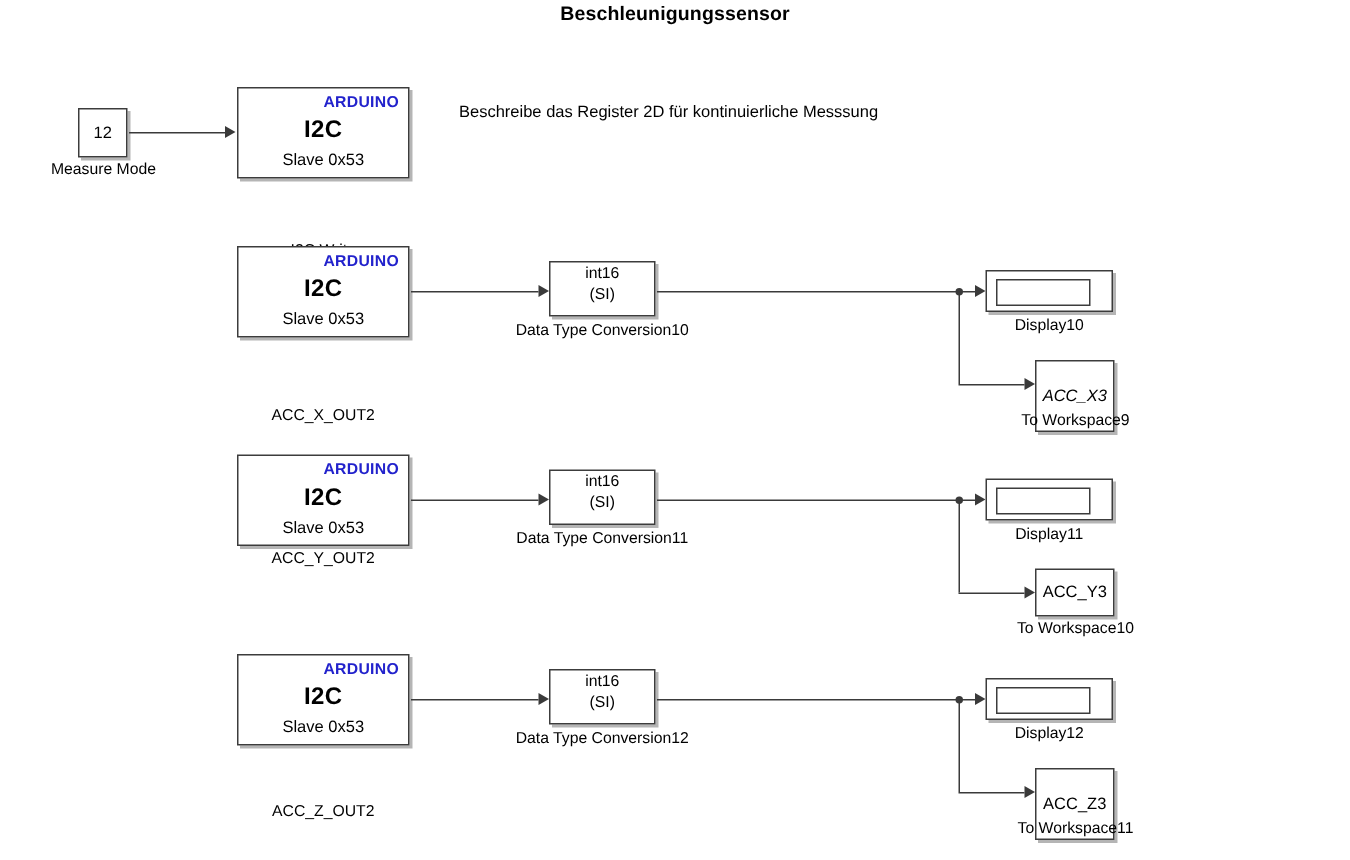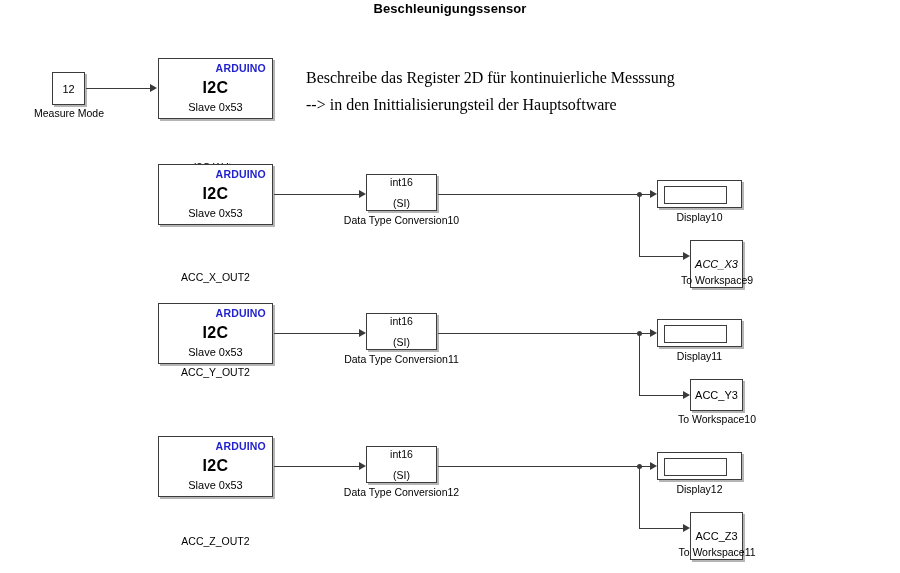--- a/index.html
+++ b/index.html
@@ -82,21 +82,21 @@
     bottom: 5px;
     text-align: center;
     font-size: 11px;
   }
 
   
   .dtc-blk {
     display: flex;
     flex-direction: column;
     align-items: center;
-    justify-content: space-between;
+    justify-content: flex-start;
     font-size: 10.5px;
     line-height: 1.35;
   }
 
   
   .disp-blk { }
   .disp-inner {
     position: absolute;
     left: 6px;
     top: 5px;
@@ -121,24 +121,23 @@
     text-align: center;
     font-size: 10.5px;
     color: #000;
     white-space: nowrap;
     line-height: 1;
   }
 
   
   .annot {
     position: absolute;
-    font-size: 16px;
+    font-size: 11px;
     white-space: nowrap;
     color: #000;
-    font-family: Liberation Serif, serif;
   }
 
   
   .wire {
     position: absolute;
     background: #3a3a3a;
   }
   .wire-h { height: 1px; }
   .wire-v { width: 1px; }
 
@@ -172,21 +171,20 @@
   <div class="arrow" style="left:150px; top:84px;"></div>
 
   <div class="blk i2c-blk" style="left:158px; top:58px; width:115px; height:61px;">
     <span class="i2c-arduino">ARDUINO</span>
     <span class="i2c-main">I2C</span>
     <span class="i2c-slave">Slave 0x53</span>
   </div>
   <div class="caption" style="left:158px; top:122px; width:115px;margin-top:40px;">I2C Write</div>
 
   <div class="annot" style="left:306px; top:69px;">Beschreibe das Register 2D für kontinuierliche Messsung</div>
-  <div class="annot" style="left:306px; top:96px;">--&gt; in den Inittialisierungsteil der Hauptsoftware</div>
 
   <div class="blk i2c-blk" style="left:158px; top:164px; width:115px; height:61px;">
     <span class="i2c-arduino">ARDUINO</span>
     <span class="i2c-main">I2C</span>
     <span class="i2c-slave">Slave 0x53</span>
   </div>
   <div class="caption" style="left:158px; top:228px; width:115px;margin-top:44px;">ACC_X_OUT2</div>
 
   <div class="wire wire-h" style="left:274px; top:194px; width:85px;"></div>
   <div class="arrow" style="left:359px; top:190px;"></div>

